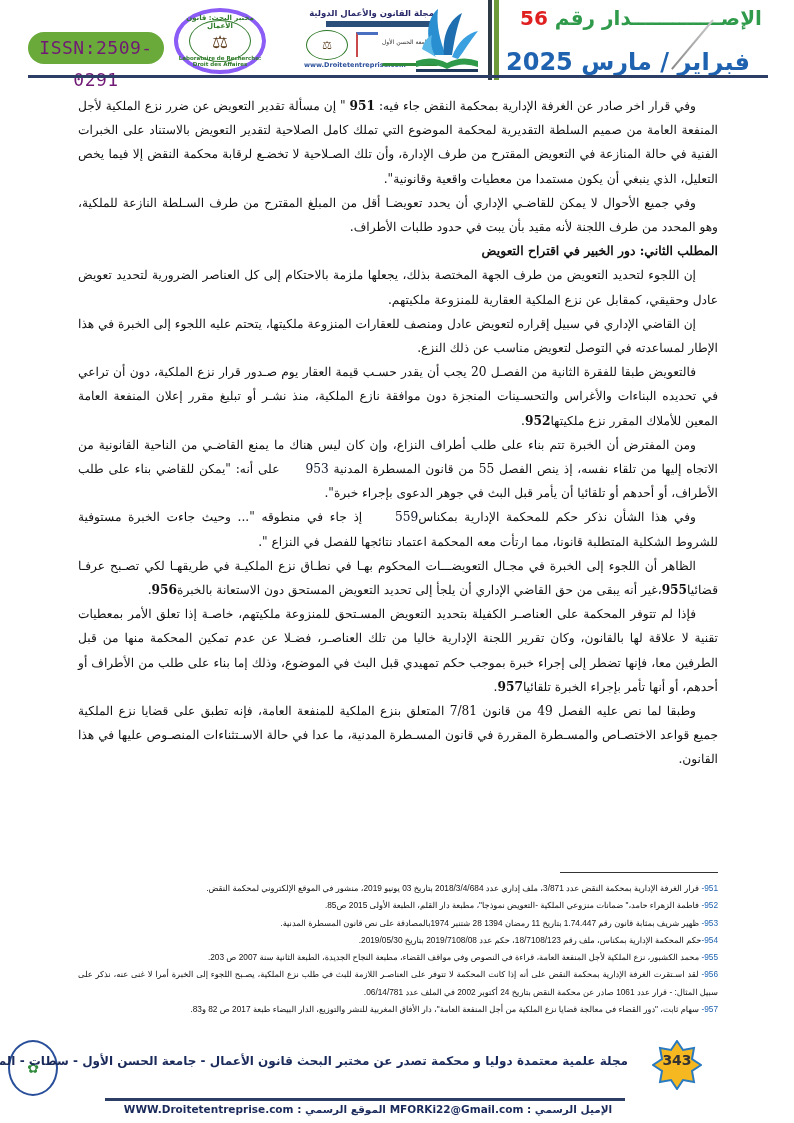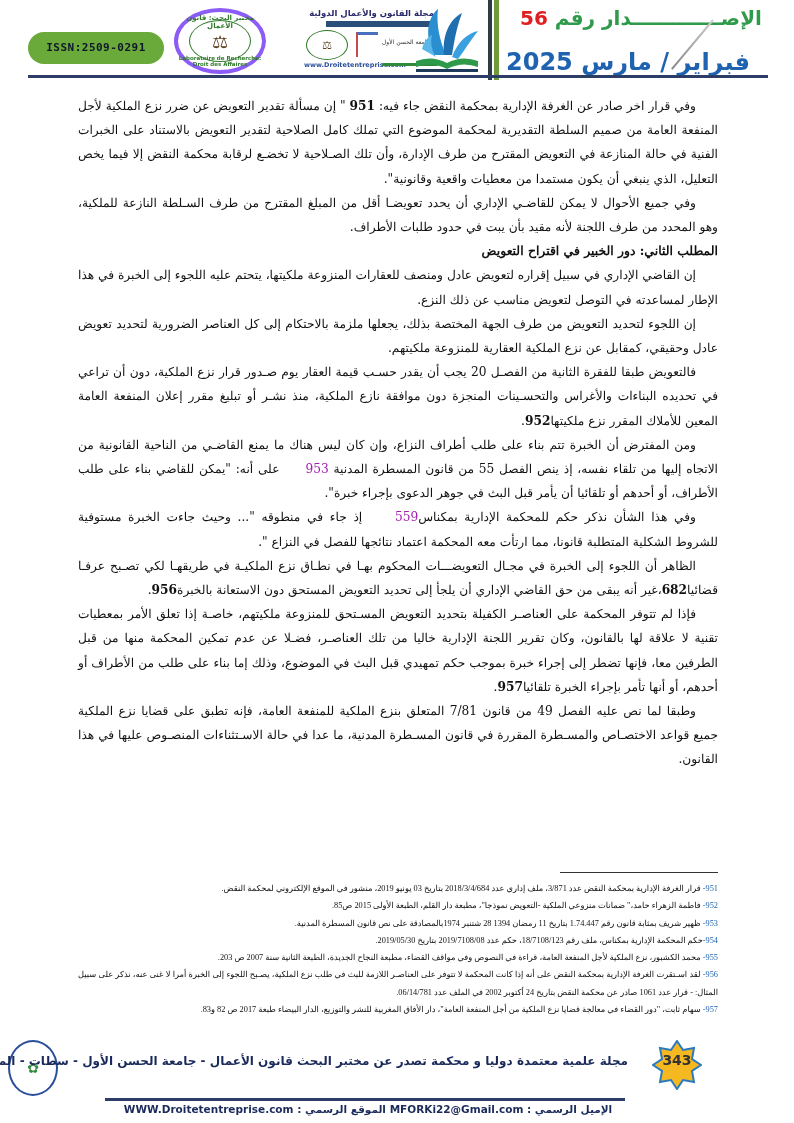--- a/index.html
+++ b/index.html
@@ -2,22 +2,22 @@
 <html><head>
 <meta charset="utf-8">
 <style>
   html, body { margin:0; padding:0; background:#ffffff; }
   body { width:794px; height:1123px; position:relative; overflow:hidden;
          font-family:"DejaVu Sans", sans-serif; color:#111; }
 
   
   .header { position:absolute; left:0; top:0; width:794px; height:82px; }
   .issn-pill { position:absolute; left:28px; top:32px; width:136px; height:32px;
-    background:#6aaa3a; border-radius:16px; color:#0f172a; font-family:"DejaVu Sans Mono", monospace;
-    font-weight:bold; font-size:11px; line-height:32px; text-align:center; letter-spacing:0.5px; }
+    background:#6aaa3a; border-radius:16px; color:#701a75; font-family:"DejaVu Sans Mono", monospace;
+    font-weight:normal; font-size:18px; line-height:32px; text-align:center; letter-spacing:0.5px; }
   .lab-seal { position:absolute; left:174px; top:8px; width:92px; height:66px; border-radius:50%;
     border:4px solid #8b5cf6; box-sizing:border-box; display:flex; align-items:center; justify-content:center; }
   .lab-seal .inner { width:60px; height:40px; border-radius:50%; border:1px solid #2f7a2a;
     display:flex; align-items:center; justify-content:center; font-size:18px; color:#5a3b1a; }
   .lab-seal .arc-top { position:absolute; top:2px; left:0; right:0; text-align:center; font-size:7px; color:#2f7a2a; font-weight:bold; direction:rtl; }
   .lab-seal .arc-bot { position:absolute; bottom:3px; left:0; right:0; text-align:center; font-size:5.5px; color:#2f7a2a; font-weight:bold; }
 
   .journal-banner { position:absolute; left:285px; top:8px; width:130px; height:62px;margin-left:19px; }
   .journal-banner .jt { position:absolute; right:0; top:0; font-size:8.5px; font-weight:bold; color:#2a2a6a; direction:rtl; white-space:nowrap; }
   .journal-banner .jsub { position:absolute; right:0; top:13px; width:108px; height:6px; background:#2a4f7a; }
@@ -37,26 +37,26 @@
   .issue-line .num { color:#e02020; }
   .date-line { position:absolute; left:506px; top:48px; font-size:24px; font-weight:bold; color:#1f63b0; direction:rtl; white-space:nowrap; }
   .diag { position:absolute; left:712px; top:20px; width:2px; height:64px; background:linear-gradient(#ccc,#888); transform:rotate(40deg); transform-origin:top; }
   .header-rule { position:absolute; left:28px; top:75px; width:740px; height:3px; background:#2c3e66; }
 
   
   .body-text { position:absolute; left:78px; top:94px; width:640px; direction:rtl; text-align:justify;
     font-family:"DejaVu Serif", serif; font-size:12.2px; line-height:24.2px; }
   .body-text p { margin:0; text-indent:22px; }
   .body-text h3 { margin:0; font-size:12.4px; font-weight:bold; line-height:24.2px; }
-  .fnref { color:#a21caf;margin-left:26px; }
+  .fnref { color:#0f172a;margin-left:26px; }
   .fnbold { font-weight:bold; }
 
   .fn-rule { position:absolute; left:560px; top:872px; width:158px; height:1px; background:#333; }
   .footnotes { position:absolute; left:78px; top:880px; width:640px; direction:rtl; text-align:justify;
-    font-family:Liberation Serif, serif; font-size:8.3px; line-height:17.3px; color:#111; }
+    font-family:Liberation Sans, sans-serif; font-size:8.3px; line-height:17.3px; color:#111; }
   .footnotes .fn { margin:0; }
   .footnotes .fnnum { color:#1f63b0; }
 
   
   .footer-seal { position:absolute; left:8px; top:1040px; width:50px; height:56px; border-radius:50%;
     border:2px solid #2a4f9a; box-sizing:border-box; display:flex; align-items:center; justify-content:center; font-size:14px; color:#2f8a3a; }
   .page-badge { position:absolute; left:652px; top:1040px; width:50px; height:50px; }
   .page-num { position:absolute; left:652px; top:1052px; width:50px; text-align:center; font-size:14px; font-weight:bold; color:#333; }
   .footer-line1 { position:absolute; left:108px; top:1054px; width:520px; direction:rtl; text-align:right;
     font-size:12px; font-weight:bold; color:#1a2a5a; white-space:nowrap; }
@@ -104,26 +104,26 @@
   </div>
   <div class="date-line">فبراير / مارس 2025</div>
   <div class="diag"></div>
   <div class="header-rule"></div>
 </div>
 
 <div class="body-text">
   <p><span>وفي قرار اخر صادر عن الغرفة الإدارية بمحكمة النقض جاء فيه: </span><span class="fnbold">951</span><span> " إن مسألة تقدير التعويض عن ضرر نزع الملكية لأجل المنفعة العامة من صميم السلطة التقديرية لمحكمة الموضوع التي تملك كامل الصلاحية لتقدير التعويض بالاستناد على الخبرات الفنية في حالة المنازعة في التعويض المقترح من طرف الإدارة، وأن تلك الصـلاحية لا تخضـع لرقابة محكمة النقض إلا فيما يخص التعليل، الذي ينبغي أن يكون مستمدا من معطيات واقعية وقانونية".</span></p>
   <p>وفي جميع الأحوال لا يمكن للقاضـي الإداري أن يحدد تعويضـا أقل من المبلغ المقترح من طرف السـلطة النازعة للملكية، وهو المحدد من طرف اللجنة لأنه مقيد بأن يبت في حدود طلبات الأطراف.</p>
   <h3>المطلب الثاني: دور الخبير في اقتراح التعويض</h3>
+  <p>إن اللجوء لتحديد التعويض من طرف الجهة المختصة بذلك، يجعلها ملزمة بالاحتكام إلى كل العناصر الضرورية لتحديد تعويض عادل وحقيقي، كمقابل عن نزع الملكية العقارية للمنزوعة ملكيتهم.</p>
   <p>إن القاضي الإداري في سبيل إقراره لتعويض عادل ومنصف للعقارات المنزوعة ملكيتها، يتحتم عليه اللجوء إلى الخبرة في هذا الإطار لمساعدته في التوصل لتعويض مناسب عن ذلك النزع.</p>
-  <p>إن اللجوء لتحديد التعويض من طرف الجهة المختصة بذلك، يجعلها ملزمة بالاحتكام إلى كل العناصر الضرورية لتحديد تعويض عادل وحقيقي، كمقابل عن نزع الملكية العقارية للمنزوعة ملكيتهم.</p>
   <p><span>فالتعويض طبقا للفقرة الثانية من الفصـل 20 يجب أن يقدر حسـب قيمة العقار يوم صـدور قرار نزع الملكية، دون أن تراعي في تحديده البناءات والأغراس والتحسـينات المنجزة دون موافقة نازع الملكية، منذ نشـر أو تبليغ مقرر إعلان المنفعة العامة المعين للأملاك المقرر نزع ملكيتها</span><span class="fnbold">952</span><span>.</span></p>
   <p><span>ومن المفترض أن الخبرة تتم بناء على طلب أطراف النزاع، وإن كان ليس هناك ما يمنع القاضـي من الناحية القانونية من الاتجاه إليها من تلقاء نفسه، إذ ينص الفصل 55 من قانون المسطرة المدنية </span><span class="fnref">953</span><span>على أنه: "يمكن للقاضي بناء على طلب الأطراف، أو أحدهم أو تلقائيا أن يأمر قبل البث في جوهر الدعوى بإجراء خبرة".</span></p>
   <p><span>وفي هذا الشأن نذكر حكم للمحكمة الإدارية بمكناس</span><span class="fnref">559</span><span> إذ جاء في منطوقه "... وحيث جاءت الخبرة مستوفية للشروط الشكلية المتطلبة قانونا، مما ارتأت معه المحكمة اعتماد نتائجها للفصل في النزاع ".</span></p>
-  <p><span>الظاهر أن اللجوء إلى الخبرة في مجـال التعويضـــات المحكوم بهـا في نطـاق نزع الملكيـة في طريقهـا لكي تصـبح عرفـا قضائيا</span><span class="fnbold">682</span><span>،غير أنه يبقى من حق القاضي الإداري أن يلجأ إلى تحديد التعويض المستحق دون الاستعانة بالخبرة</span><span class="fnbold">956</span><span>.</span></p>
+  <p><span>الظاهر أن اللجوء إلى الخبرة في مجـال التعويضـــات المحكوم بهـا في نطـاق نزع الملكيـة في طريقهـا لكي تصـبح عرفـا قضائيا</span><span class="fnbold">955</span><span>،غير أنه يبقى من حق القاضي الإداري أن يلجأ إلى تحديد التعويض المستحق دون الاستعانة بالخبرة</span><span class="fnbold">956</span><span>.</span></p>
   <p><span>فإذا لم تتوفر المحكمة على العناصـر الكفيلة بتحديد التعويض المسـتحق للمنزوعة ملكيتهم، خاصـة إذا تعلق الأمر بمعطيات تقنية لا علاقة لها بالقانون، وكان تقرير اللجنة الإدارية خاليا من تلك العناصـر، فضـلا عن عدم تمكين المحكمة منها من قبل الطرفين معا، فإنها تضطر إلى إجراء خبرة بموجب حكم تمهيدي قبل البث في الموضوع، وذلك إما بناء على طلب من الأطراف أو أحدهم، أو أنها تأمر بإجراء الخبرة تلقائيا</span><span class="fnbold">957</span><span>.</span></p>
   <p>وطبقا لما نص عليه الفصل 49 من قانون 7/81 المتعلق بنزع الملكية للمنفعة العامة، فإنه تطبق على قضايا نزع الملكية جميع قواعد الاختصـاص والمسـطرة المقررة في قانون المسـطرة المدنية، ما عدا في حالة الاسـتثناءات المنصـوص عليها في هذا القانون.</p>
 </div>
 
 <div class="fn-rule"></div>
 <div class="footnotes">
   <p class="fn"><span class="fnnum">951-</span><span> قرار الغرفة الإدارية بمحكمة النقض عدد 3/871، ملف إداري عدد 2018/3/4/684 بتاريخ 03 يونيو 2019، منشور في الموقع الإلكتروني لمحكمة النقض.</span></p>
   <p class="fn"><span class="fnnum">952-</span><span> فاطمة الزهراء حامد،" ضمانات منزوعي الملكية -التعويض نموذجا"، مطبعة دار القلم، الطبعة الأولى 2015 ص85.</span></p>
   <p class="fn"><span class="fnnum">953-</span><span> ظهير شريف بمثابة قانون رقم 1.74.447 بتاريخ 11 رمضان 1394 28 شتنبر 1974بالمصادقة على نص قانون المسطرة المدنية.</span></p>
   <p class="fn"><span class="fnnum">954-</span><span>حكم المحكمة الإدارية بمكناس، ملف رقم 18/7108/123، حكم عدد 2019/7108/08 بتاريخ 2019/05/30.</span></p>

